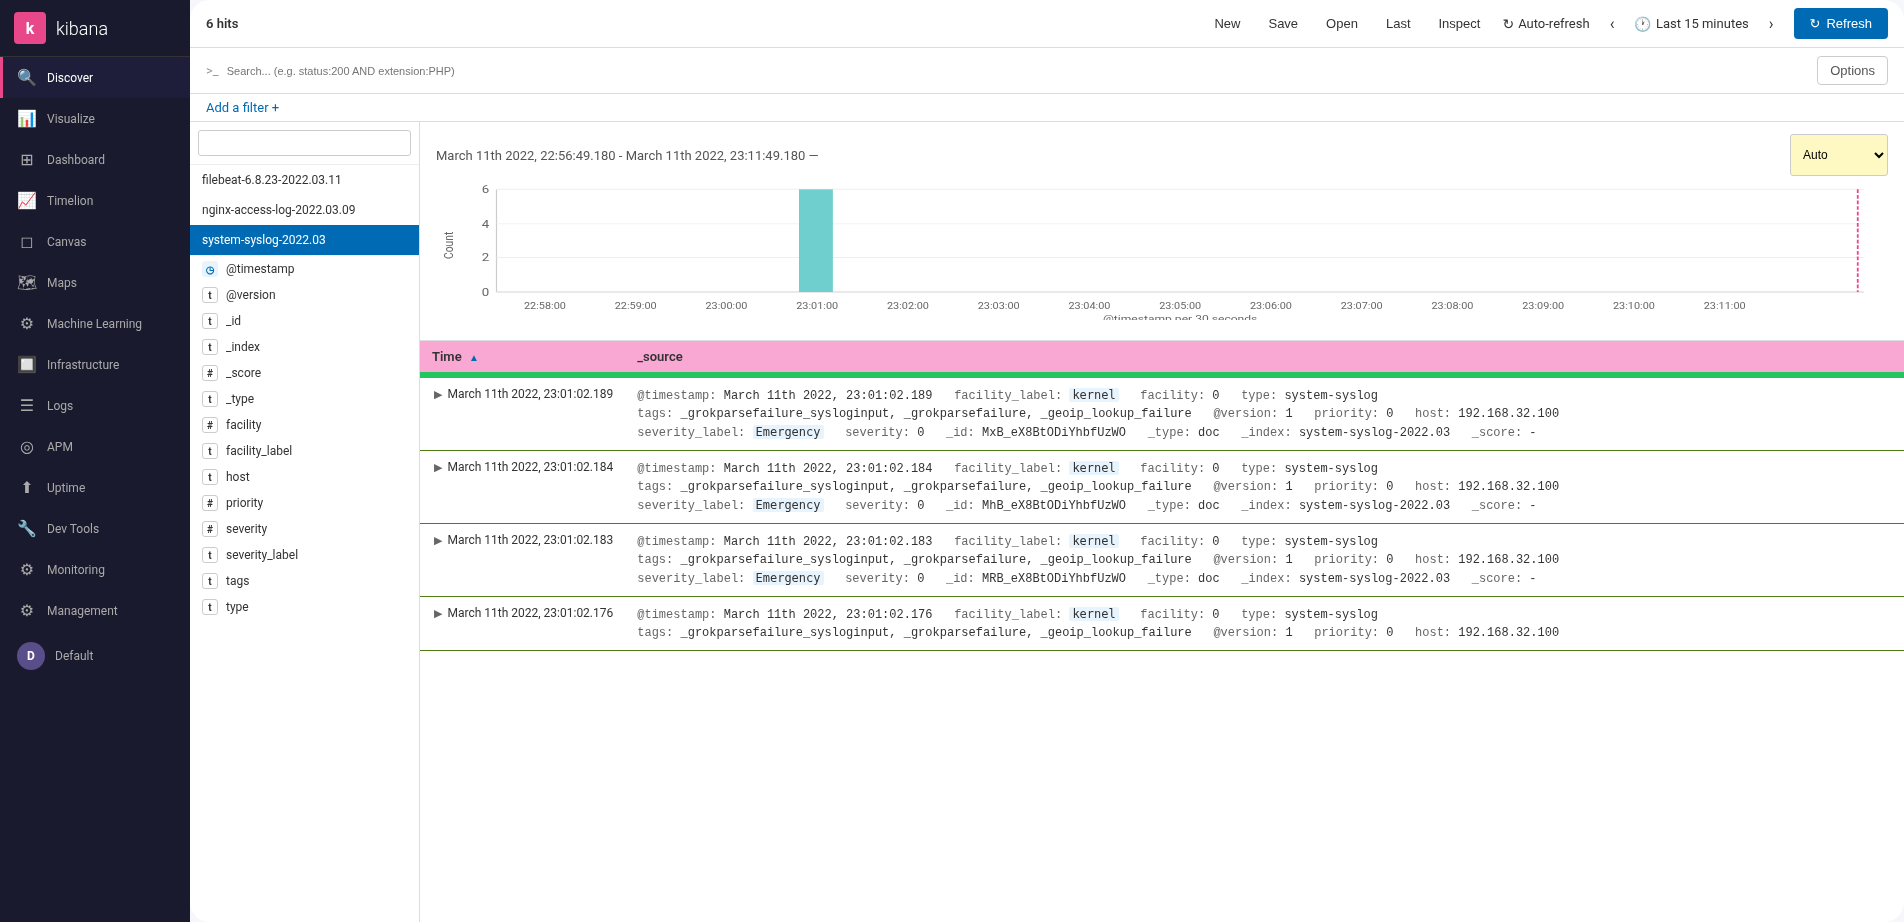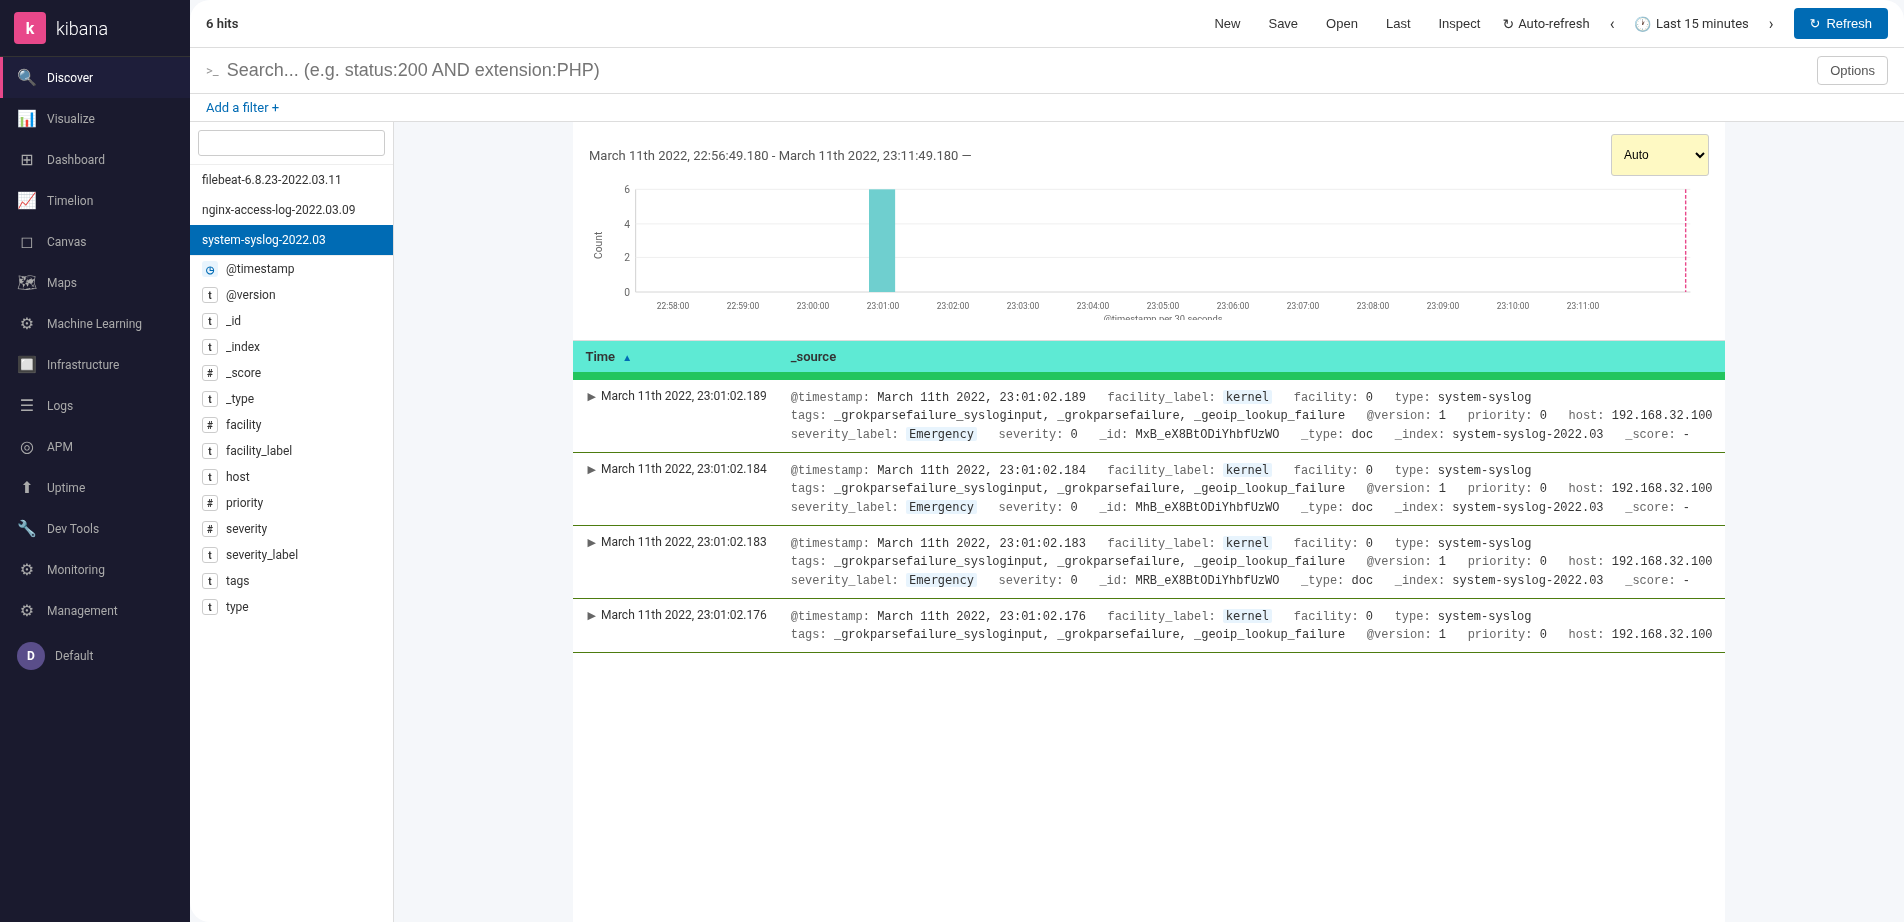--- a/index.html
+++ b/index.html
@@ -103,21 +103,21 @@
       display: flex;
       align-items: center;
       gap: 8px;
       flex-shrink: 0;
     }
     .search-prompt { color: #999; font-size: 13px; }
     .search-input {
       flex: 1;
       border: none;
       outline: none;
-      font-size: 18px;
+      font-size: 11px;
       color: #701a75;
     }
     .options-btn {
       background: none; border: 1px solid #ccc; padding: 6px 12px;
       border-radius: 4px; cursor: pointer; color: #555; font-size: 13px;
     }
 
     
     .filter-bar {
       background: white;
@@ -131,21 +131,21 @@
 
     
     .content {
       display: flex;
       flex: 1;
       overflow: hidden;
     }
 
     
     .left-panel {
-      width: 204px;
+      width: 230px;
       background: white;
       border-right: 1px solid #ddd;
       display: flex;
       flex-direction: column;
       flex-shrink: 0;
       overflow: hidden;
     }
     .index-search {
       padding: 8px;
       border-bottom: 1px solid #eee;
@@ -190,21 +190,20 @@
     .field-type-badge.date { background: #e8f4fd; color: #006BB4; }
     .field-type-badge.text { background: #fff; color: #333; border: 1px solid #ccc; }
     .field-type-badge.number { background: #fff; color: #333; border: 1px solid #ccc; }
 
     
     .right-panel {
       flex: 1;
       display: flex;
       flex-direction: column;
       overflow: hidden;
-      align-items: center;
     }
 
     
     .chart-container {
       background: white;
       border-bottom: 1px solid #ddd;
       padding: 12px 16px 0;
       flex-shrink: 0;
     }
     .chart-header {
@@ -224,25 +223,25 @@
     
     .results-area {
       flex: 1;
       overflow-y: auto;
       background: white;
     }
     .results-table { width: 100%; border-collapse: collapse; }
     .results-table th {
       text-align: left;
       padding: 8px 12px;
-      border-bottom: 8px solid #22c55e;
+      border-bottom: 6px solid #22c55e;
       font-size: 13px;
       color: #333;
       font-weight: 600;
-      background: #5eead4;
+      background: #f9a8d4;
       position: sticky;
       top: 0;
       z-index: 5;
     }
     .results-table td {
       padding: 8px 12px;
       border-bottom: 1px solid #4d7c0f;
       vertical-align: top;
       font-size: 12px;
     }

